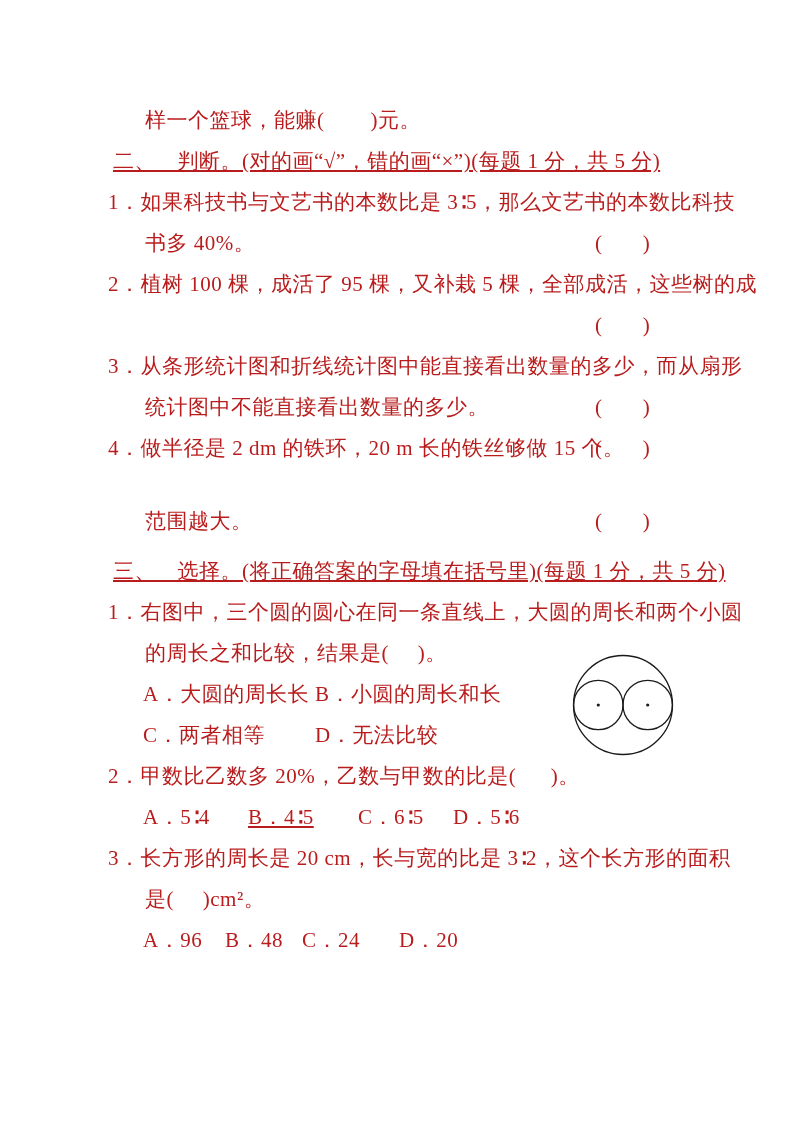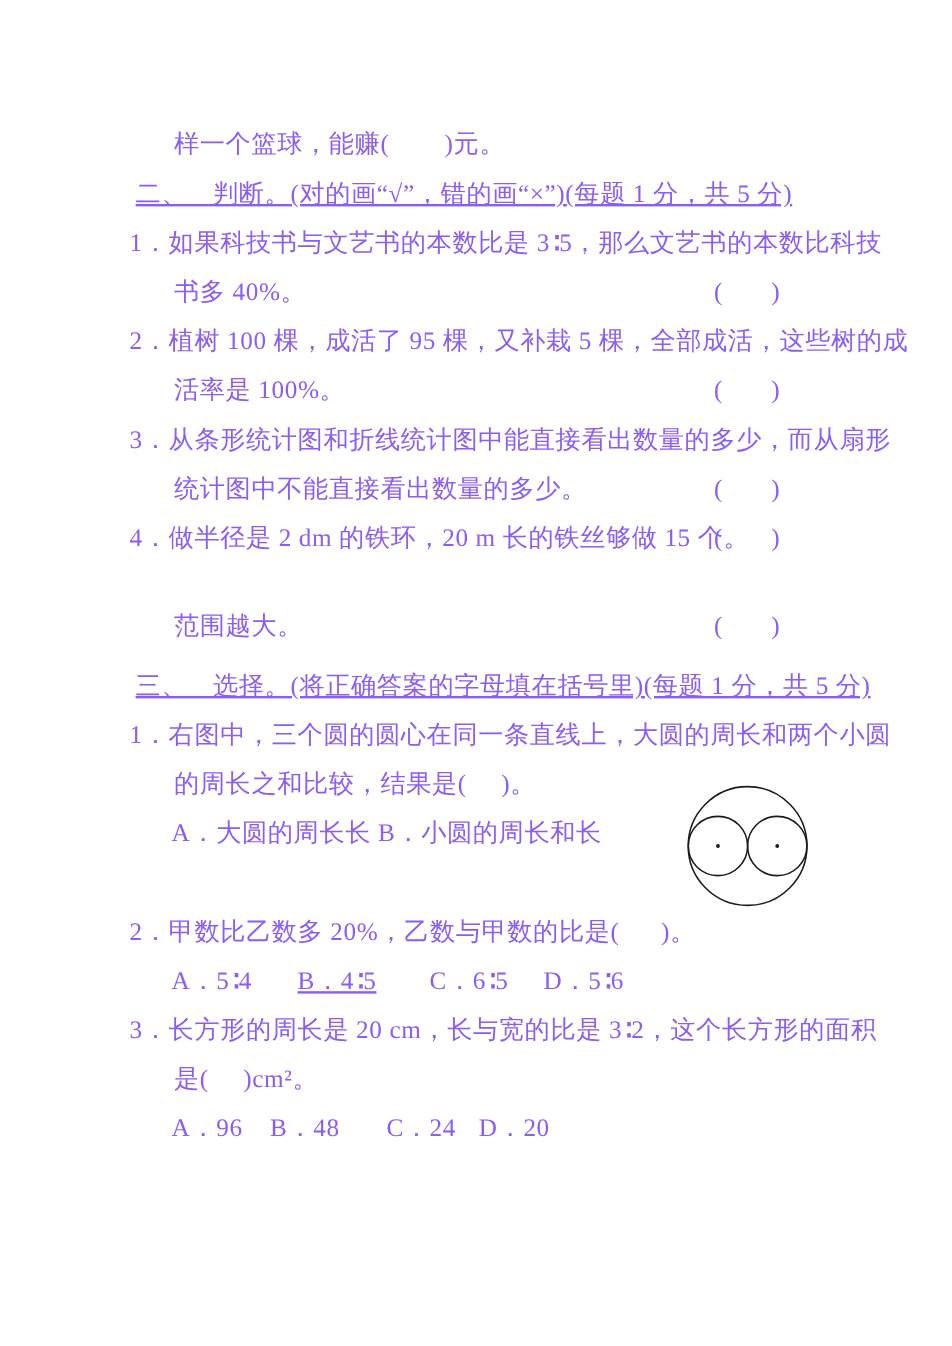--- a/index.html
+++ b/index.html
@@ -2,35 +2,35 @@
 <html><head>
 <meta charset="utf-8">
 <style>
   html,body{margin:0;padding:0;background:#ffffff;}
   .page{
     position:relative;
     width:793px;height:1122px;
     background:#ffffff;
     overflow:hidden;
     font-family:"Liberation Serif","DejaVu Serif",serif;
-    color:#8b5cf6;
+    color:#b91c1c;
     font-size:21px;
   }
   .line{position:absolute;left:0;width:793px;height:41px;}
   .line span{
     position:absolute;top:0;height:41px;line-height:41px;
     white-space:pre;letter-spacing:0.5px;
   }
   .xA{left:108px;}   
   .xB{left:113px;text-decoration:underline;}   
   .xC{left:145px;}   
   .xO{left:143px;}   
   .o2{left:315px;text-align:center;}   
   .q2a{left:143px;} .q2b{left:248px;text-decoration:underline;} .q2c{left:358px;} .q2d{left:453px;}
-  .q3a{left:143px;} .q3b{left:225px;} .q3c{left:322px;} .q3d{left:399px;}
+  .q3a{left:143px;} .q3b{left:225px;} .q3c{left:302px;} .q3d{left:399px;}
   .ans{left:595px;}  
   .figure{position:absolute;left:570px;top:651px;width:106px;height:108px;}
 </style>
 </head>
 <body>
 
 <div class="page">
 
   <div class="line" style="top:100px">
     <span class="xC">样一个篮球，能赚(        )元。</span>
@@ -45,21 +45,20 @@
   </div>
   <div class="line" style="top:223px">
     <span class="xC">书多 40%。</span>
     <span class="ans">(       )</span>
   </div>
 
   <div class="line" style="top:264px">
     <span class="xA">2．植树 100 棵，成活了 95 棵，又补栽 5 棵，全部成活，这些树的成</span>
   </div>
   <div class="line" style="top:305px">
-    <span class="xC">活率是 100%。</span>
     <span class="ans">(       )</span>
   </div>
 
   <div class="line" style="top:346px">
     <span class="xA">3．从条形统计图和折线统计图中能直接看出数量的多少，而从扇形</span>
   </div>
   <div class="line" style="top:387px">
     <span class="xC">统计图中不能直接看出数量的多少。</span>
     <span class="ans">(       )</span>
   </div>
@@ -80,20 +79,24 @@
 
   <div class="line" style="top:592px">
     <span class="xA">1．右图中，三个圆的圆心在同一条直线上，大圆的周长和两个小圆</span>
   </div>
   <div class="line" style="top:633px">
     <span class="xC">的周长之和比较，结果是(     )。</span>
   </div>
   <div class="line" style="top:674px">
     <span class="xO">A．大圆的周长长</span>
     <span class="o2">B．小圆的周长和长</span>
+  </div>
+  <div class="line" style="top:715px">
+    <span class="xO">C．两者相等</span>
+    <span class="o2">D．无法比较</span>
   </div>
 
   <div class="line" style="top:756px">
     <span class="xA">2．甲数比乙数多 20%，乙数与甲数的比是(      )。</span>
   </div>
   <div class="line" style="top:797px">
     <span class="q2a">A．5∶4</span>
     <span class="q2b">B．4∶5</span>
     <span class="q2c">C．6∶5</span>
     <span class="q2d">D．5∶6</span>

